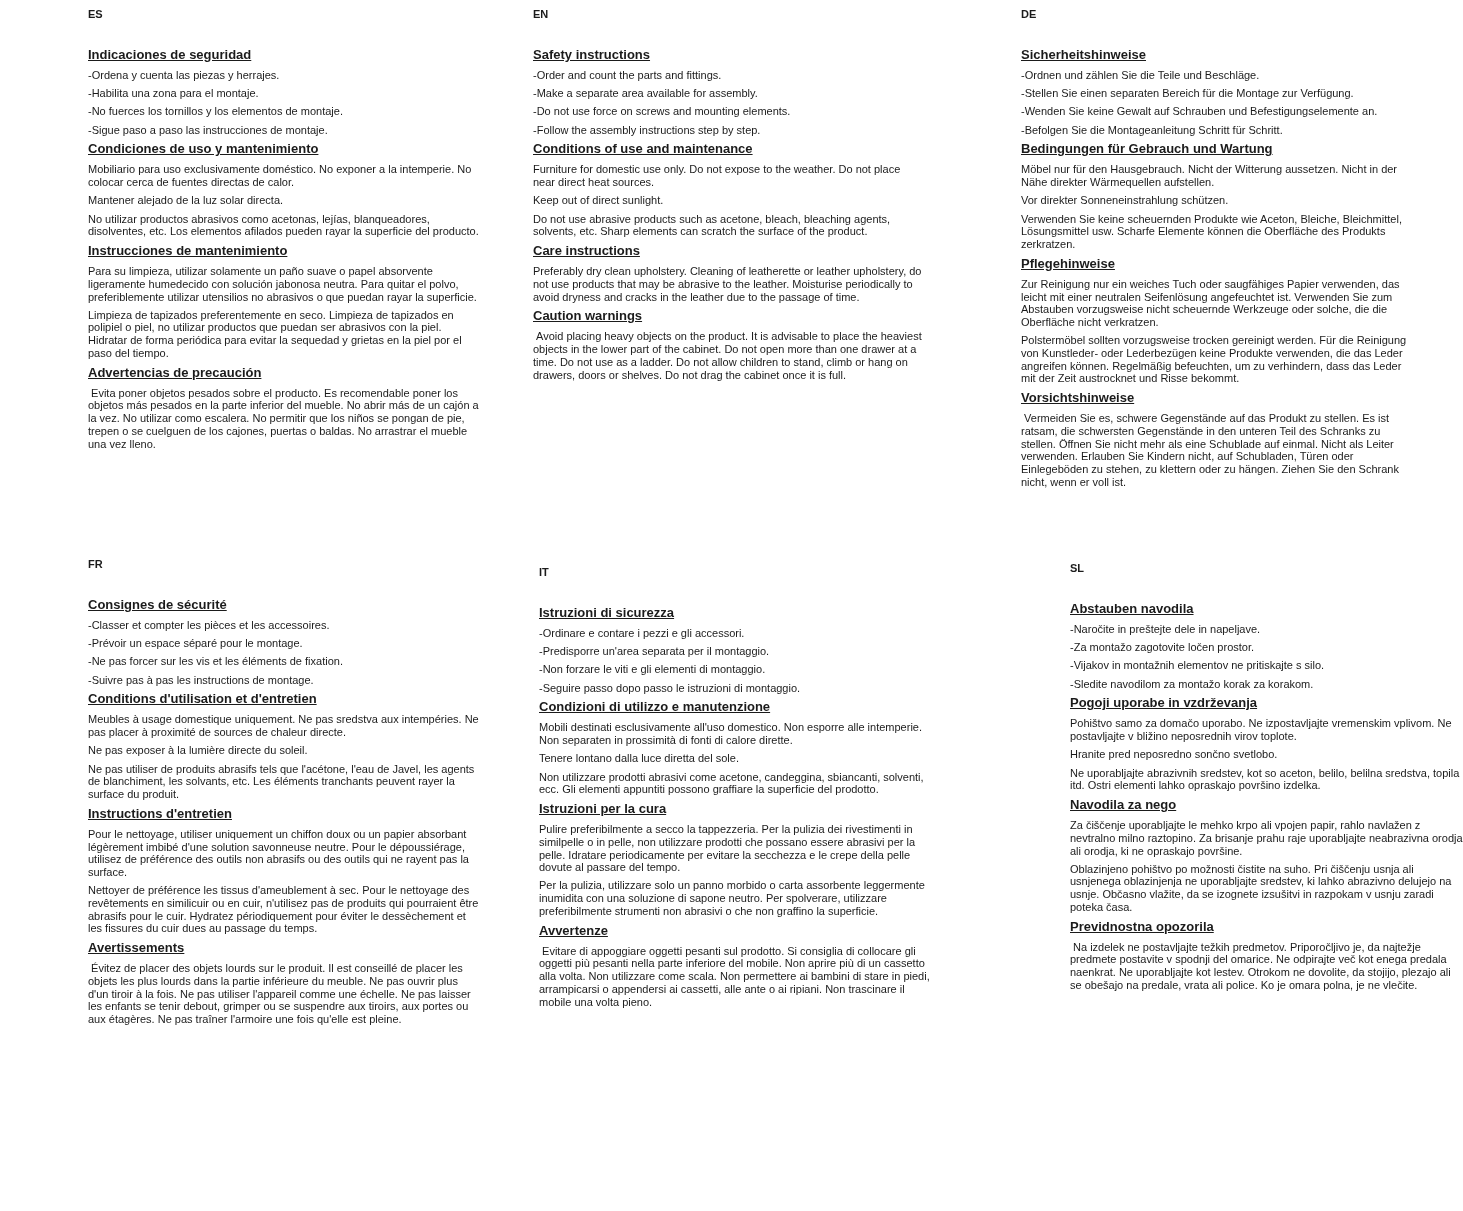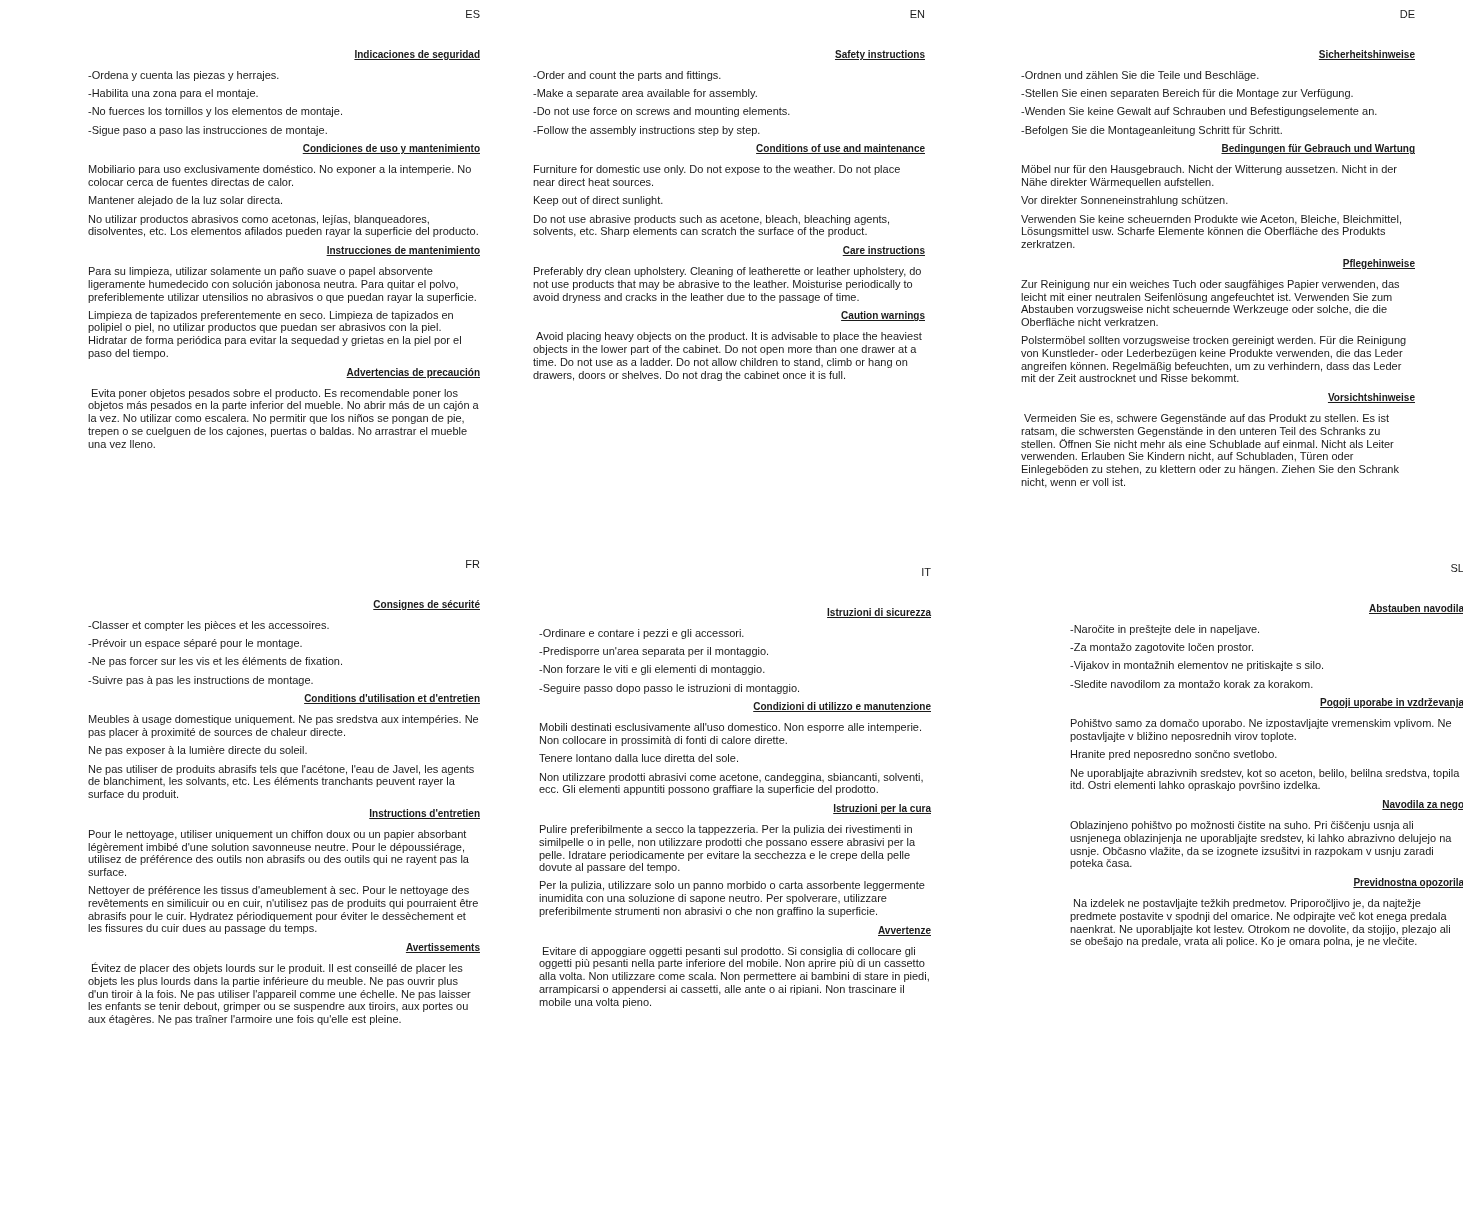--- a/index.html
+++ b/index.html
@@ -21,31 +21,29 @@
     font-size: 11px;
     line-height: 12.7px;
   }
   .pos-es { left: 88px;   top: 8px;   width: 392px; }
   .pos-en { left: 533px;  top: 8px;   width: 392px; }
   .pos-de { left: 1021px; top: 8px;   width: 394px; }
   .pos-fr { left: 88px;   top: 558px; width: 392px; }
   .pos-it { left: 539px;  top: 566px; width: 392px; }
   .pos-sl { left: 1026px; top: 562px; width: 394px; margin-left: 44px; }
   .lang-label {
-    font-weight: normal;
+    font-weight: bold;
     font-size: 11px;
     margin: 0 0 28px 0;
-    text-align: right;
   }
   .heading {
-    font-size: 10px;
+    font-size: 13px;
     font-weight: bold;
     text-decoration: underline;
     margin: 7px 0 7.5px 0;
-    text-align: right;
   }
   .body-para {
     margin: 0 0 5.5px 0;
     white-space: pre-wrap;
   }
 </style>
 </head>
 <body>
 
 <div class="page">
@@ -118,39 +116,40 @@
         <p class="body-para"> Évitez de placer des objets lourds sur le produit. Il est conseillé de placer les objets les plus lourds dans la partie inférieure du meuble. Ne pas ouvrir plus d'un tiroir à la fois. Ne pas utiliser l'appareil comme une échelle. Ne pas laisser les enfants se tenir debout, grimper ou se suspendre aux tiroirs, aux portes ou aux étagères. Ne pas traîner l'armoire une fois qu'elle est pleine.</p>
       </section>
       <section class="lang-section pos-it">
         <div class="lang-label">IT</div>
         <h2 class="heading">Istruzioni di sicurezza</h2>
         <p class="body-para">-Ordinare e contare i pezzi e gli accessori.</p>
         <p class="body-para">-Predisporre un'area separata per il montaggio.</p>
         <p class="body-para">-Non forzare le viti e gli elementi di montaggio.</p>
         <p class="body-para">-Seguire passo dopo passo le istruzioni di montaggio.</p>
         <h2 class="heading">Condizioni di utilizzo e manutenzione</h2>
-        <p class="body-para">Mobili destinati esclusivamente all'uso domestico. Non esporre alle intemperie. Non collocare in prossimità di fonti di calore dirette.</p>
+        <p class="body-para">Mobili destinati esclusivamente all'uso domestico. Non esporre alle intemperie. Non separaten in prossimità di fonti di calore dirette.</p>
         <p class="body-para">Tenere lontano dalla luce diretta del sole.</p>
         <p class="body-para">Non utilizzare prodotti abrasivi come acetone, candeggina, sbiancanti, solventi, ecc. Gli elementi appuntiti possono graffiare la superficie del prodotto.</p>
         <h2 class="heading">Istruzioni per la cura</h2>
         <p class="body-para">Pulire preferibilmente a secco la tappezzeria. Per la pulizia dei rivestimenti in similpelle o in pelle, non utilizzare prodotti che possano essere abrasivi per la pelle. Idratare periodicamente per evitare la secchezza e le crepe della pelle dovute al passare del tempo.</p>
         <p class="body-para">Per la pulizia, utilizzare solo un panno morbido o carta assorbente leggermente inumidita con una soluzione di sapone neutro. Per spolverare, utilizzare preferibilmente strumenti non abrasivi o che non graffino la superficie.</p>
         <h2 class="heading">Avvertenze</h2>
         <p class="body-para"> Evitare di appoggiare oggetti pesanti sul prodotto. Si consiglia di collocare gli oggetti più pesanti nella parte inferiore del mobile. Non aprire più di un cassetto alla volta. Non utilizzare come scala. Non permettere ai bambini di stare in piedi, arrampicarsi o appendersi ai cassetti, alle ante o ai ripiani. Non trascinare il mobile una volta pieno.</p>
       </section>
       <section class="lang-section pos-sl">
         <div class="lang-label">SL</div>
         <h2 class="heading">Abstauben navodila</h2>
         <p class="body-para">-Naročite in preštejte dele in napeljave.</p>
         <p class="body-para">-Za montažo zagotovite ločen prostor.</p>
         <p class="body-para">-Vijakov in montažnih elementov ne pritiskajte s silo.</p>
         <p class="body-para">-Sledite navodilom za montažo korak za korakom.</p>
         <h2 class="heading">Pogoji uporabe in vzdrževanja</h2>
         <p class="body-para">Pohištvo samo za domačo uporabo. Ne izpostavljajte vremenskim vplivom. Ne postavljajte v bližino neposrednih virov toplote.</p>
         <p class="body-para">Hranite pred neposredno sončno svetlobo.</p>
         <p class="body-para">Ne uporabljajte abrazivnih sredstev, kot so aceton, belilo, belilna sredstva, topila itd. Ostri elementi lahko opraskajo površino izdelka.</p>
         <h2 class="heading">Navodila za nego</h2>
+        <p class="body-para">Za čiščenje uporabljajte le mehko krpo ali vpojen papir, rahlo navlažen z nevtralno milno raztopino. Za brisanje prahu raje uporabljajte neabrazivna orodja ali orodja, ki ne opraskajo površine.</p>
         <p class="body-para">Oblazinjeno pohištvo po možnosti čistite na suho. Pri čiščenju usnja ali usnjenega oblazinjenja ne uporabljajte sredstev, ki lahko abrazivno delujejo na usnje. Občasno vlažite, da se izognete izsušitvi in razpokam v usnju zaradi poteka časa.</p>
         <h2 class="heading">Previdnostna opozorila</h2>
         <p class="body-para"> Na izdelek ne postavljajte težkih predmetov. Priporočljivo je, da najtežje predmete postavite v spodnji del omarice. Ne odpirajte več kot enega predala naenkrat. Ne uporabljajte kot lestev. Otrokom ne dovolite, da stojijo, plezajo ali se obešajo na predale, vrata ali police. Ko je omara polna, je ne vlečite.</p>
       </section>
     </div>
 </div>
 
 </body></html>

